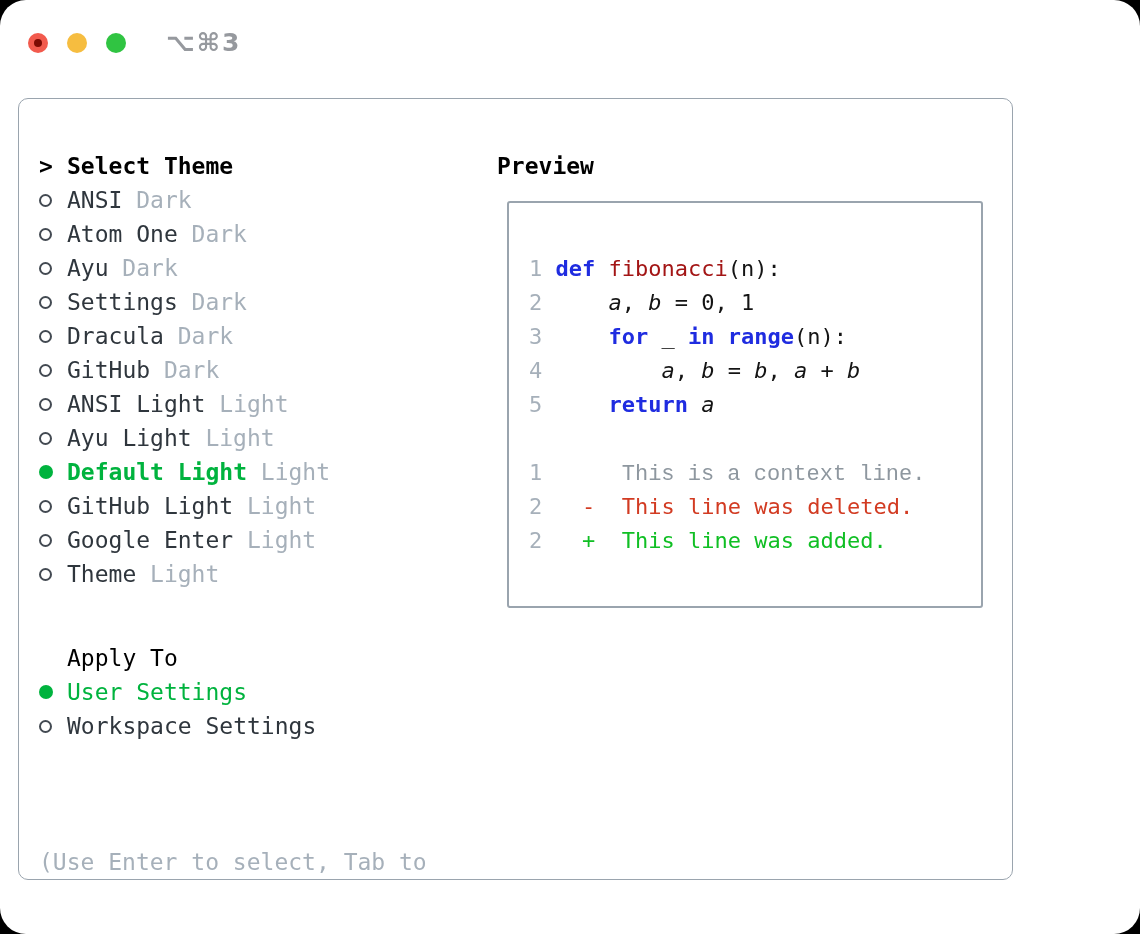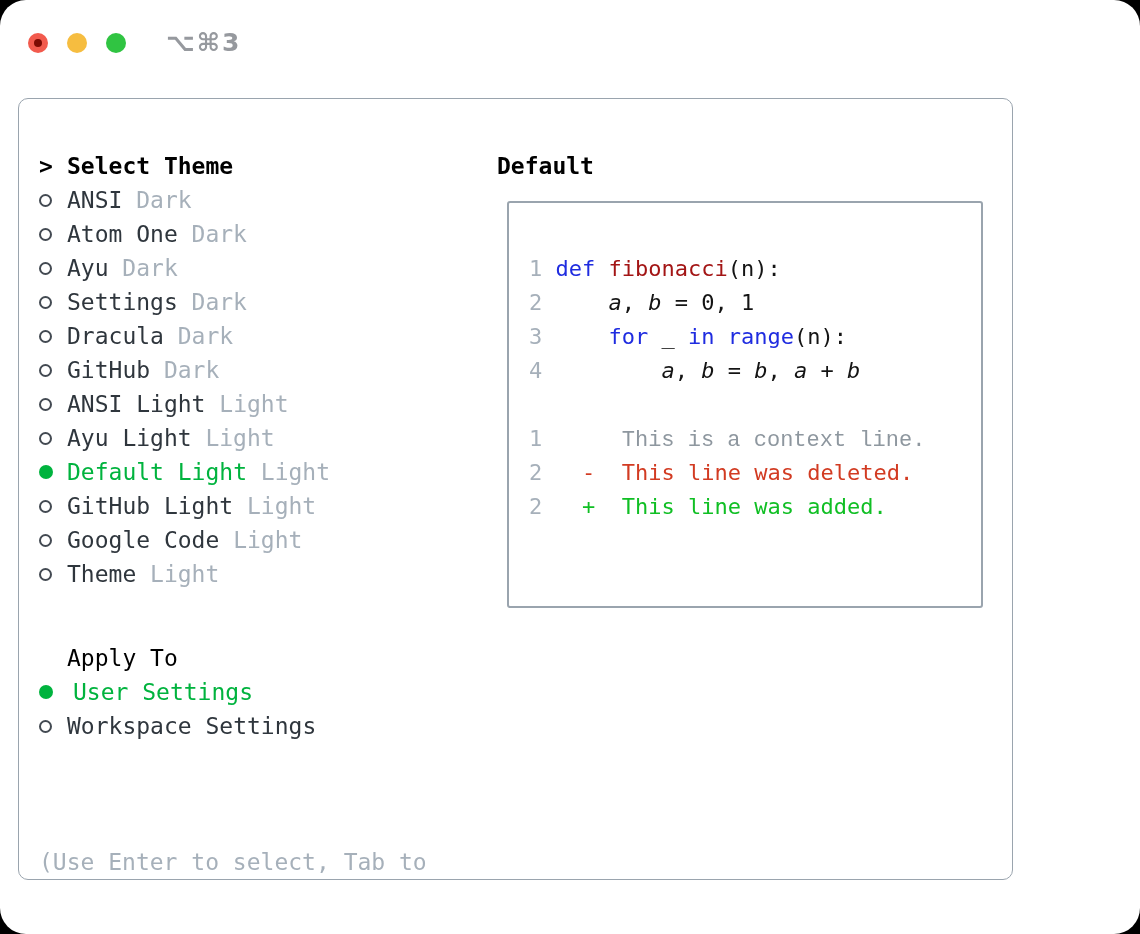--- a/index.html
+++ b/index.html
@@ -26,35 +26,35 @@
   .sidebar{position:absolute;left:20px;top:50px;width:440px;}
   .row{display:flex;align-items:center;height:34px;line-height:34px;font-size:23px;color:var(--item_text);}
   .marker{flex:0 0 28px;width:28px;display:flex;align-items:center;}
   .circle{display:inline-block;width:13px;height:13px;border:2px solid var(--circle_stroke);
           border-radius:50%;box-sizing:border-box;}
   .circle.sel{width:14px;height:14px;border:none;background:var(--ui_green);}
   .title-row{font-weight:bold;color:#000;}
   .prompt{font-weight:bold;color:#000;font-size:23px;}
   .tname{white-space:pre;}
   .ttag{color:var(--muted_gray);margin-left:0.6em;white-space:pre;}
-  .theme-row.selected .tname{color:var(--ui_green);}
+  .theme-row.selected .tname{color:var(--ui_green);font-weight:bold;}
   .apply-title{margin-top:50px;color:#000;}
-  .apply-row.selected .alabel{color:var(--ui_green);margin-left:6px;}
+  .apply-row.selected .alabel{color:var(--ui_green);}
   .hint{margin-top:34px;color:var(--muted_gray);font-size:23px;line-height:34px;white-space:pre;}
 
   
   .preview-title{position:absolute;left:478px;top:50px;height:34px;line-height:34px;
                  font-size:23px;font-weight:bold;color:#000;}
   .preview-box{position:absolute;left:488px;top:102px;width:476px;height:407px;box-sizing:border-box;
                border:2px solid var(--border_gray);border-radius:3px;background:#fff;
                padding:49px 0 0 20px;overflow:hidden;}
   .code-line{height:34px;line-height:34px;font-size:22px;white-space:pre;color:var(--code_plain);}
   .seg-num{color:var(--muted_gray);}
   .seg-plain{color:var(--code_plain);}
-  .seg-kw{color:var(--kw_blue);}
+  .seg-kw{color:var(--kw_blue);font-weight:bold;}
   .seg-fn{color:var(--fn_red);}
   .seg-var{color:var(--code_plain);font-style:italic;}
   .seg-ctx{color:var(--ctx_gray);font-family:Liberation Mono, monospace;}
   .seg-del{color:var(--del_red);}
   .seg-add{color:var(--add_green);margin-top:41px;}
 </style>
 </head>
 <body>
 
 <div class="window">
@@ -143,21 +143,21 @@
             <span class="marker">
               <span class="circle"></span>
             </span>
             <span class="tname">GitHub Light</span>
             <span class="ttag">Light</span>
           </div>
           <div class="row theme-row">
             <span class="marker">
               <span class="circle"></span>
             </span>
-            <span class="tname">Google Code</span>
+            <span class="tname">Google Enter</span>
             <span class="ttag">Light</span>
           </div>
           <div class="row theme-row">
             <span class="marker">
               <span class="circle"></span>
             </span>
             <span class="tname">Theme</span>
             <span class="ttag">Light</span>
           </div>
         </div>
@@ -180,27 +180,28 @@
             <span class="alabel">Workspace Settings</span>
           </div>
         </div>
 
       <div class="hint">
         <div>(Use Enter to select, Tab to</div>
         <div>change focus)</div>
       </div>
     </div>
 
-    <div class="preview-title">Default</div>
+    <div class="preview-title">Preview</div>
     <div class="preview-box">
       <div id="preview-code">
           <div class="code-line"><span class="seg-num">1</span><span class="seg-plain"> </span><span class="seg-kw">def</span><span class="seg-plain"> </span><span class="seg-fn">fibonacci</span><span class="seg-plain">(n):</span></div>
           <div class="code-line"><span class="seg-num">2</span><span class="seg-plain">     </span><span class="seg-var">a</span><span class="seg-plain">, </span><span class="seg-var">b</span><span class="seg-plain"> = 0, 1</span></div>
           <div class="code-line"><span class="seg-num">3</span><span class="seg-plain">     </span><span class="seg-kw">for</span><span class="seg-plain"> _ </span><span class="seg-kw">in</span><span class="seg-plain"> </span><span class="seg-kw">range</span><span class="seg-plain">(n):</span></div>
           <div class="code-line"><span class="seg-num">4</span><span class="seg-plain">         </span><span class="seg-var">a</span><span class="seg-plain">, </span><span class="seg-var">b</span><span class="seg-plain"> = </span><span class="seg-var">b</span><span class="seg-plain">, </span><span class="seg-var">a</span><span class="seg-plain"> + </span><span class="seg-var">b</span></div>
+          <div class="code-line"><span class="seg-num">5</span><span class="seg-plain">     </span><span class="seg-kw">return</span><span class="seg-plain"> </span><span class="seg-var">a</span></div>
           <div class="code-line">&nbsp;</div>
           <div class="code-line"><span class="seg-num">1</span><span class="seg-plain">      </span><span class="seg-ctx">This is a context line.</span></div>
           <div class="code-line"><span class="seg-num">2</span><span class="seg-plain">   </span><span class="seg-del">-  This line was deleted.</span></div>
           <div class="code-line"><span class="seg-num">2</span><span class="seg-plain">   </span><span class="seg-add">+  This line was added.</span></div>
         </div>
     </div>
 
   </div>
 </div>
 

